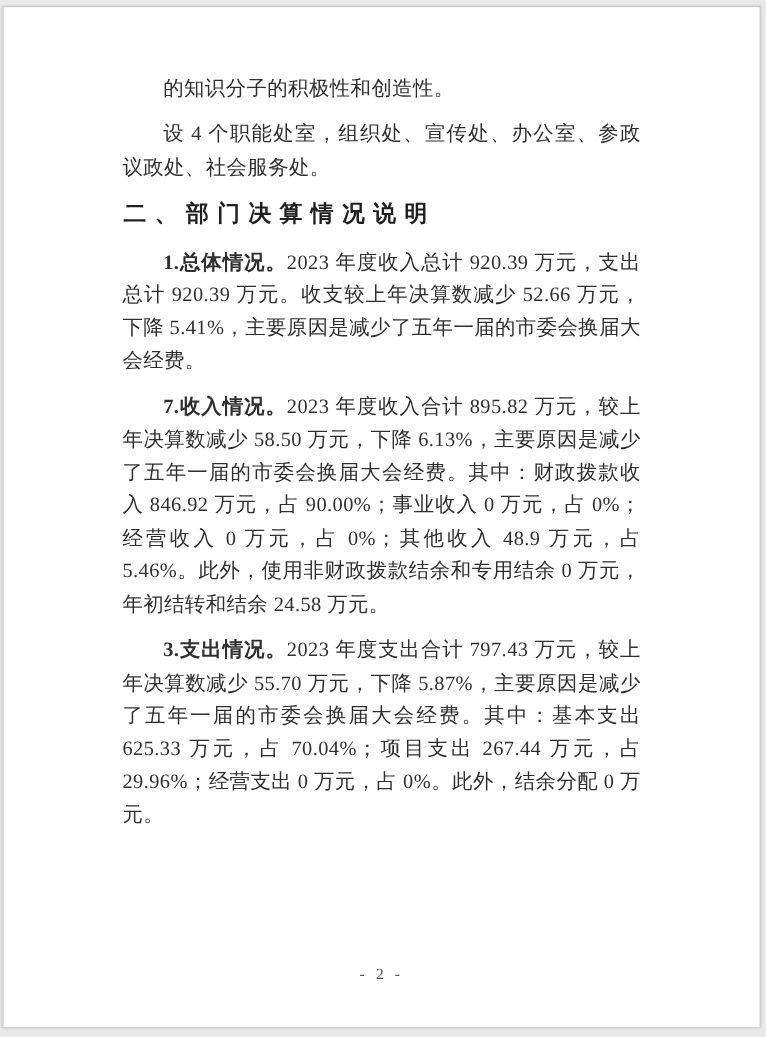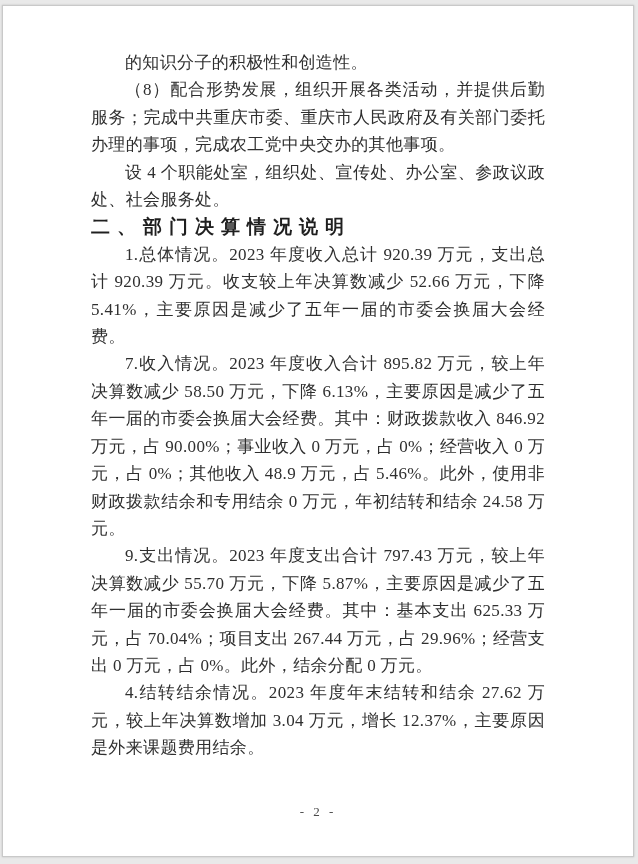--- a/index.html
+++ b/index.html
@@ -33,28 +33,28 @@
     top: 43px;
     width: 454px;
     font-family: "Liberation Serif", "DejaVu Serif", serif;
     font-size: 17px;
     line-height: 27.4px;
     letter-spacing: 0.35px;
     color: #2f2f2f;
     text-align: justify;
   }
   .doc p {
-    margin: 0;
+    margin: 11px;
     text-indent: 2em;
   }
   .lead {
-    font-weight: normal;
+    font-weight: bold;
   }
   h2.sec {
-    margin: 0;
+    margin: 12px;
     font-family: "Liberation Sans", "DejaVu Sans", sans-serif;
     font-weight: bold;
     font-size: 19px;
     line-height: 27.4px;
     letter-spacing: 7px;
     color: #1f1f1f;
     text-indent: 0;
     text-align: left;
   }
   .footer {
@@ -72,34 +72,32 @@
 </head>
 <body>
 
 <div class="canvas">
   <div class="sheet">
 
     <div class="doc">
 
       <p class="body">的知识分子的积极性和创造性。</p>
 
-      <p class="body">（8）配合形势发展，组织开展各类活动，并提供后勤服务；完成中共重庆市委、重庆市人民政府及有关部门委托办理的事项，完成农工党中央交办的其他事项。</p>
 
 
       <p class="body">设 4 个职能处室，组织处、宣传处、办公室、参政议政处、社会服务处。</p>
 
       <h2 class="sec">二、部门决算情况说明</h2>
 
 
       <p class="body"><span class="lead">1.总体情况。</span><span>2023 年度收入总计 920.39 万元，支出总计 920.39 万元。收支较上年决算数减少 52.66 万元，下降 5.41%，主要原因是减少了五年一届的市委会换届大会经费。</span></p>
 
       <p class="body"><span class="lead">7.收入情况。</span><span>2023 年度收入合计 895.82 万元，较上年决算数减少 58.50 万元，下降 6.13%，主要原因是减少了五年一届的市委会换届大会经费。其中：财政拨款收入 846.92 万元，占 90.00%；事业收入 0 万元，占 0%；经营收入 0 万元，占 0%；其他收入 48.9 万元，占 5.46%。此外，使用非财政拨款结余和专用结余 0 万元，年初结转和结余 24.58 万元。</span></p>
 
-      <p class="body"><span class="lead">9.支出情况。</span><span>2023 年度支出合计 797.43 万元，较上年决算数减少 55.70 万元，下降 5.87%，主要原因是减少了五年一届的市委会换届大会经费。其中：基本支出 625.33 万元，占 70.04%；项目支出 267.44 万元，占 29.96%；经营支出 0 万元，占 0%。此外，结余分配 0 万元。</span></p>
+      <p class="body"><span class="lead">3.支出情况。</span><span>2023 年度支出合计 797.43 万元，较上年决算数减少 55.70 万元，下降 5.87%，主要原因是减少了五年一届的市委会换届大会经费。其中：基本支出 625.33 万元，占 70.04%；项目支出 267.44 万元，占 29.96%；经营支出 0 万元，占 0%。此外，结余分配 0 万元。</span></p>
 
-      <p class="body"><span class="lead">4.结转结余情况。</span><span>2023 年度年末结转和结余 27.62 万元，较上年决算数增加 3.04 万元，增长 12.37%，主要原因是外来课题费用结余。</span></p>
 
     </div>
 
     <div class="footer">- 2 -</div>
 
   </div>
 </div>
 
 </body></html>

